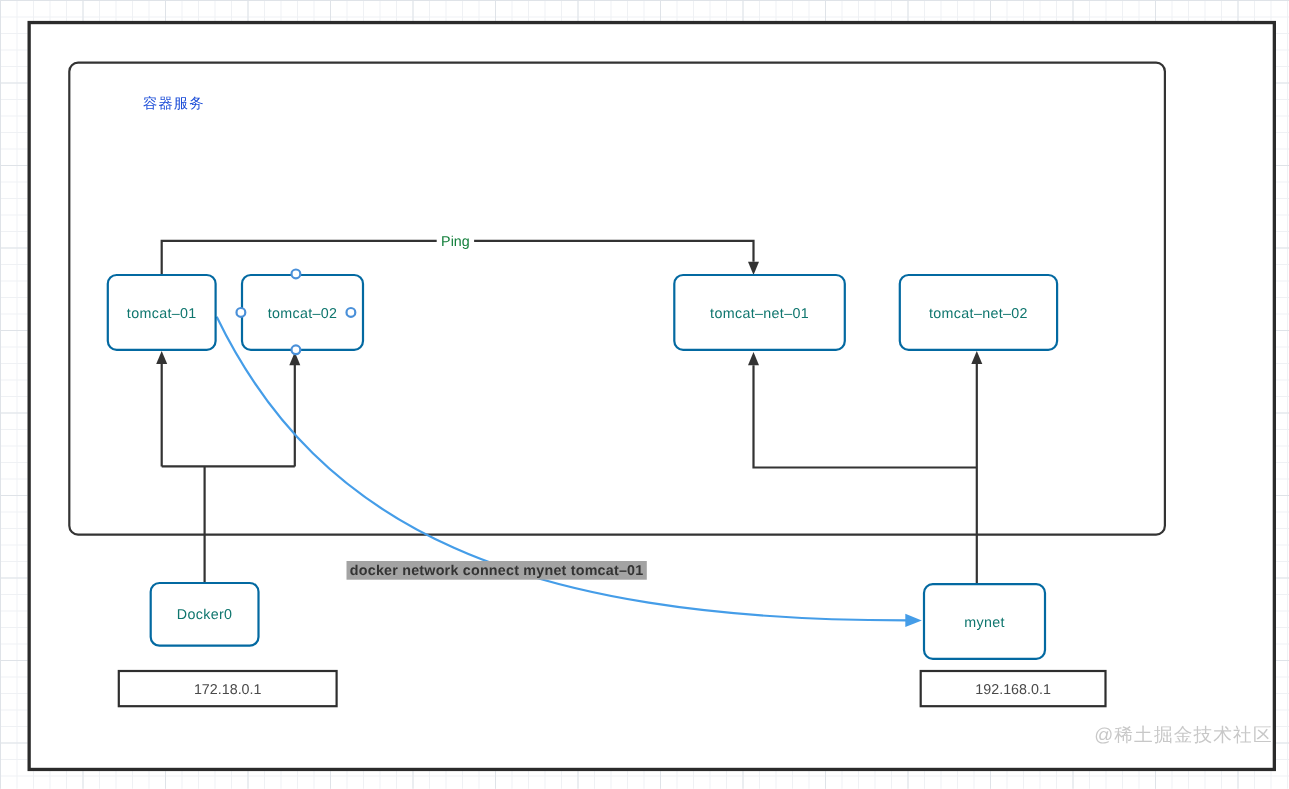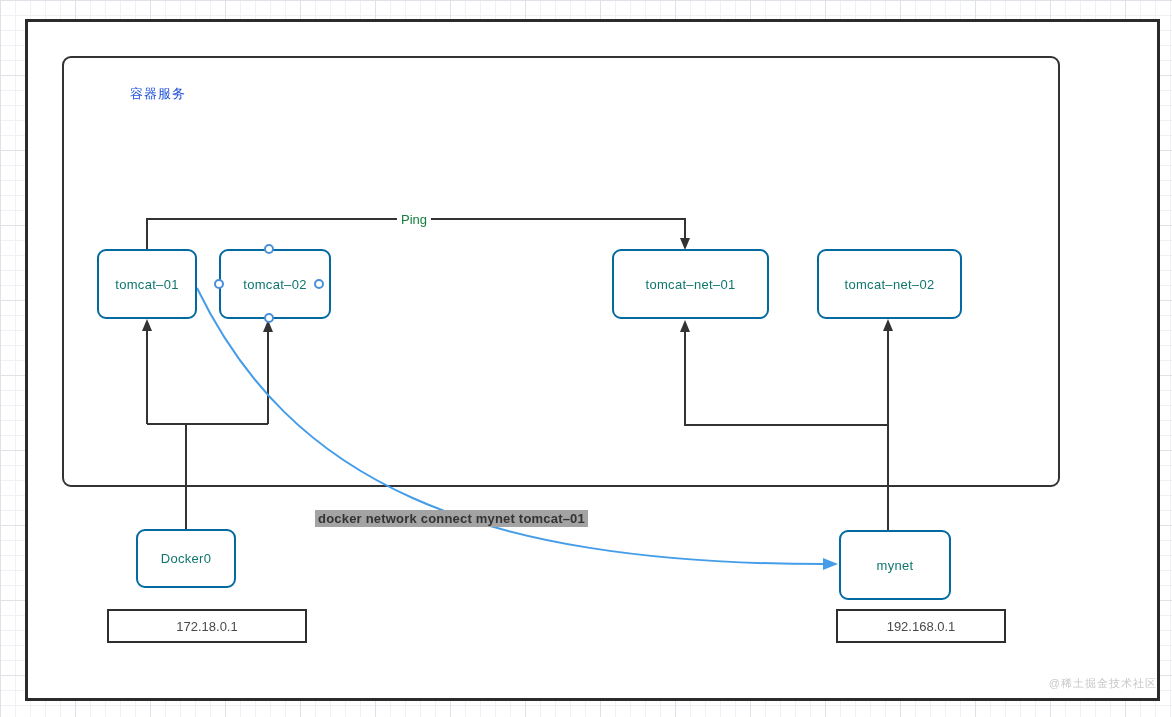--- a/index.html
+++ b/index.html
@@ -47,22 +47,22 @@
   .edge-label {
     position:absolute; background:#ffffff; padding:0 4px;
     font-size:13px; color:#15803d; z-index:5;
   }
   .cmd-label {
     position:absolute; background:#a3a3a3; padding:1px 3px;
     font-size:13px; font-weight:bold; color:#333333; z-index:5;
     letter-spacing:0.2px;
   }
   .watermark {
-    position:absolute; right:15px; top:676px;
-    font-size:11px; color:#c8c8c8; z-index:5; letter-spacing:1px;
+    position:absolute; right:15px; top:657px;
+    font-size:17px; color:#c8c8c8; z-index:5; letter-spacing:1px;
   }
 </style>
 </head>
 <body>
 
 <div class="frame"></div>
 
 <div class="group-rect"></div>
 <div class="group-label">容器服务</div>
 

